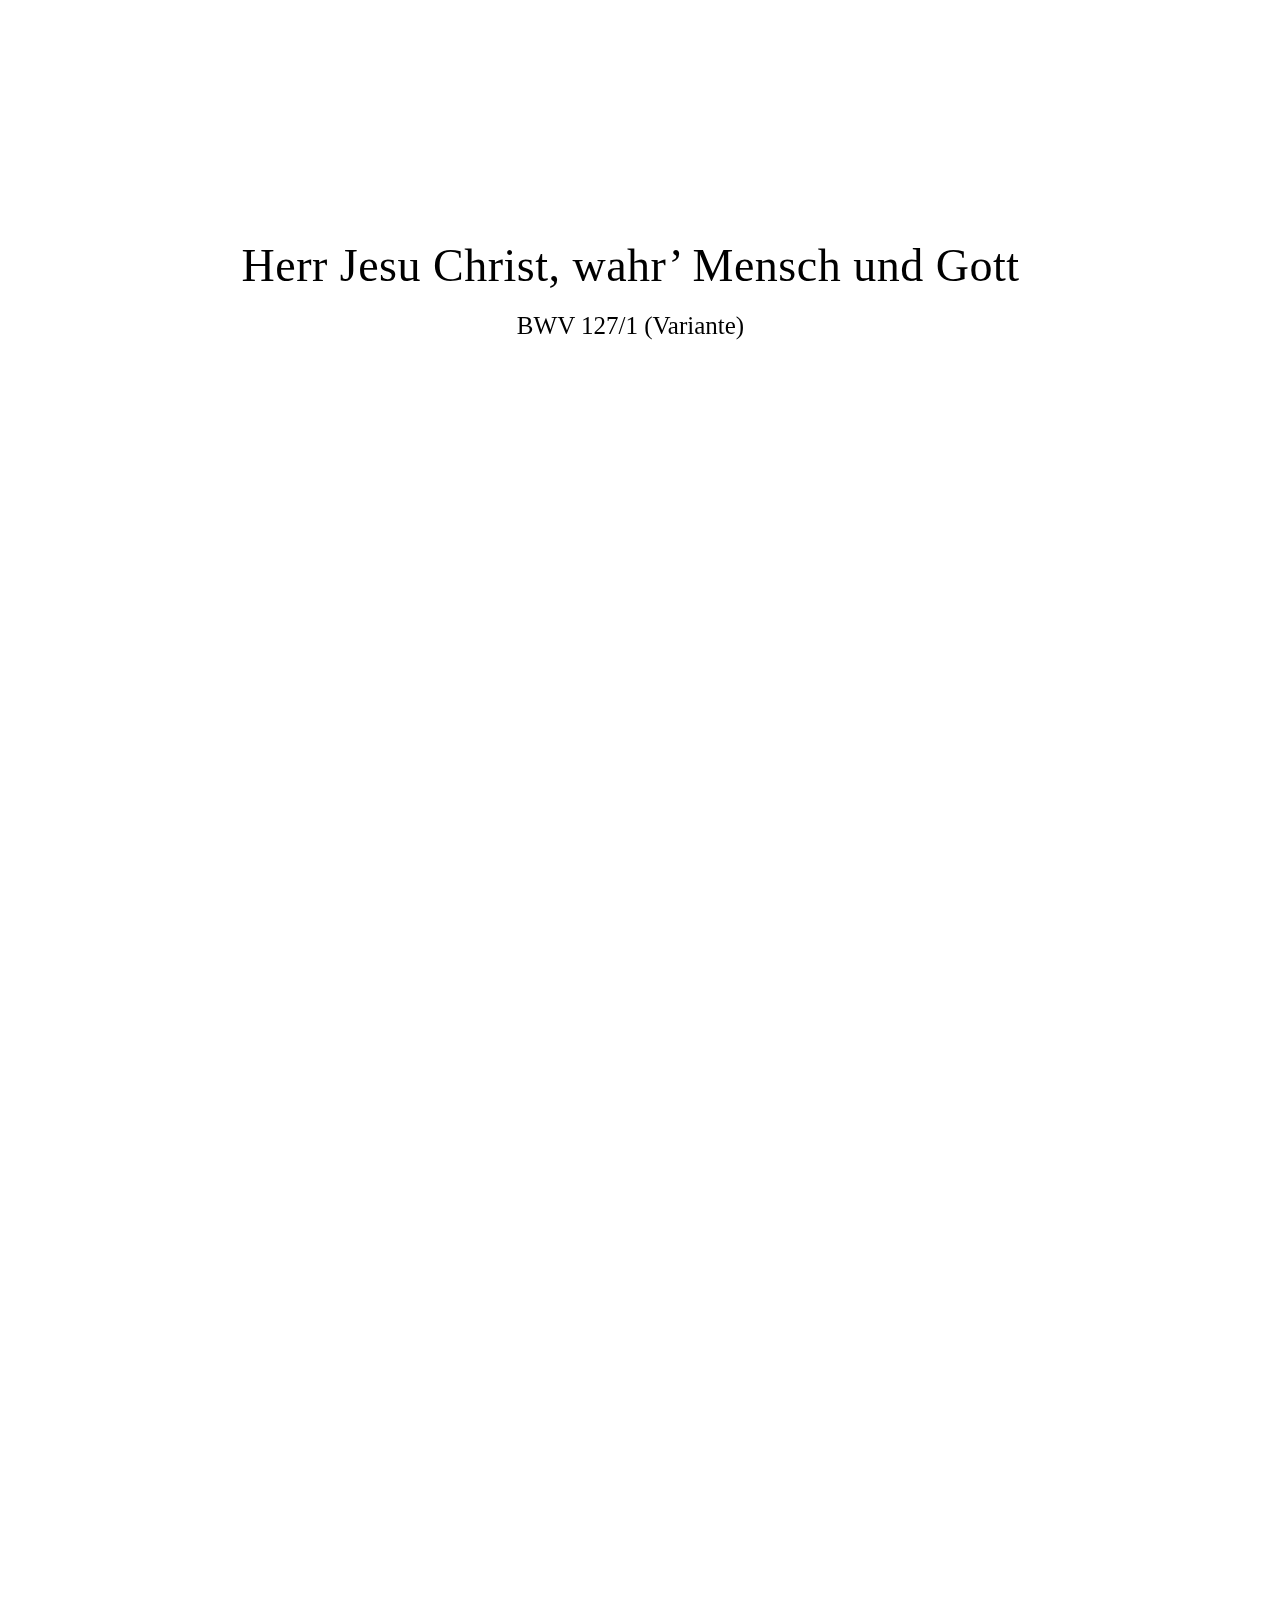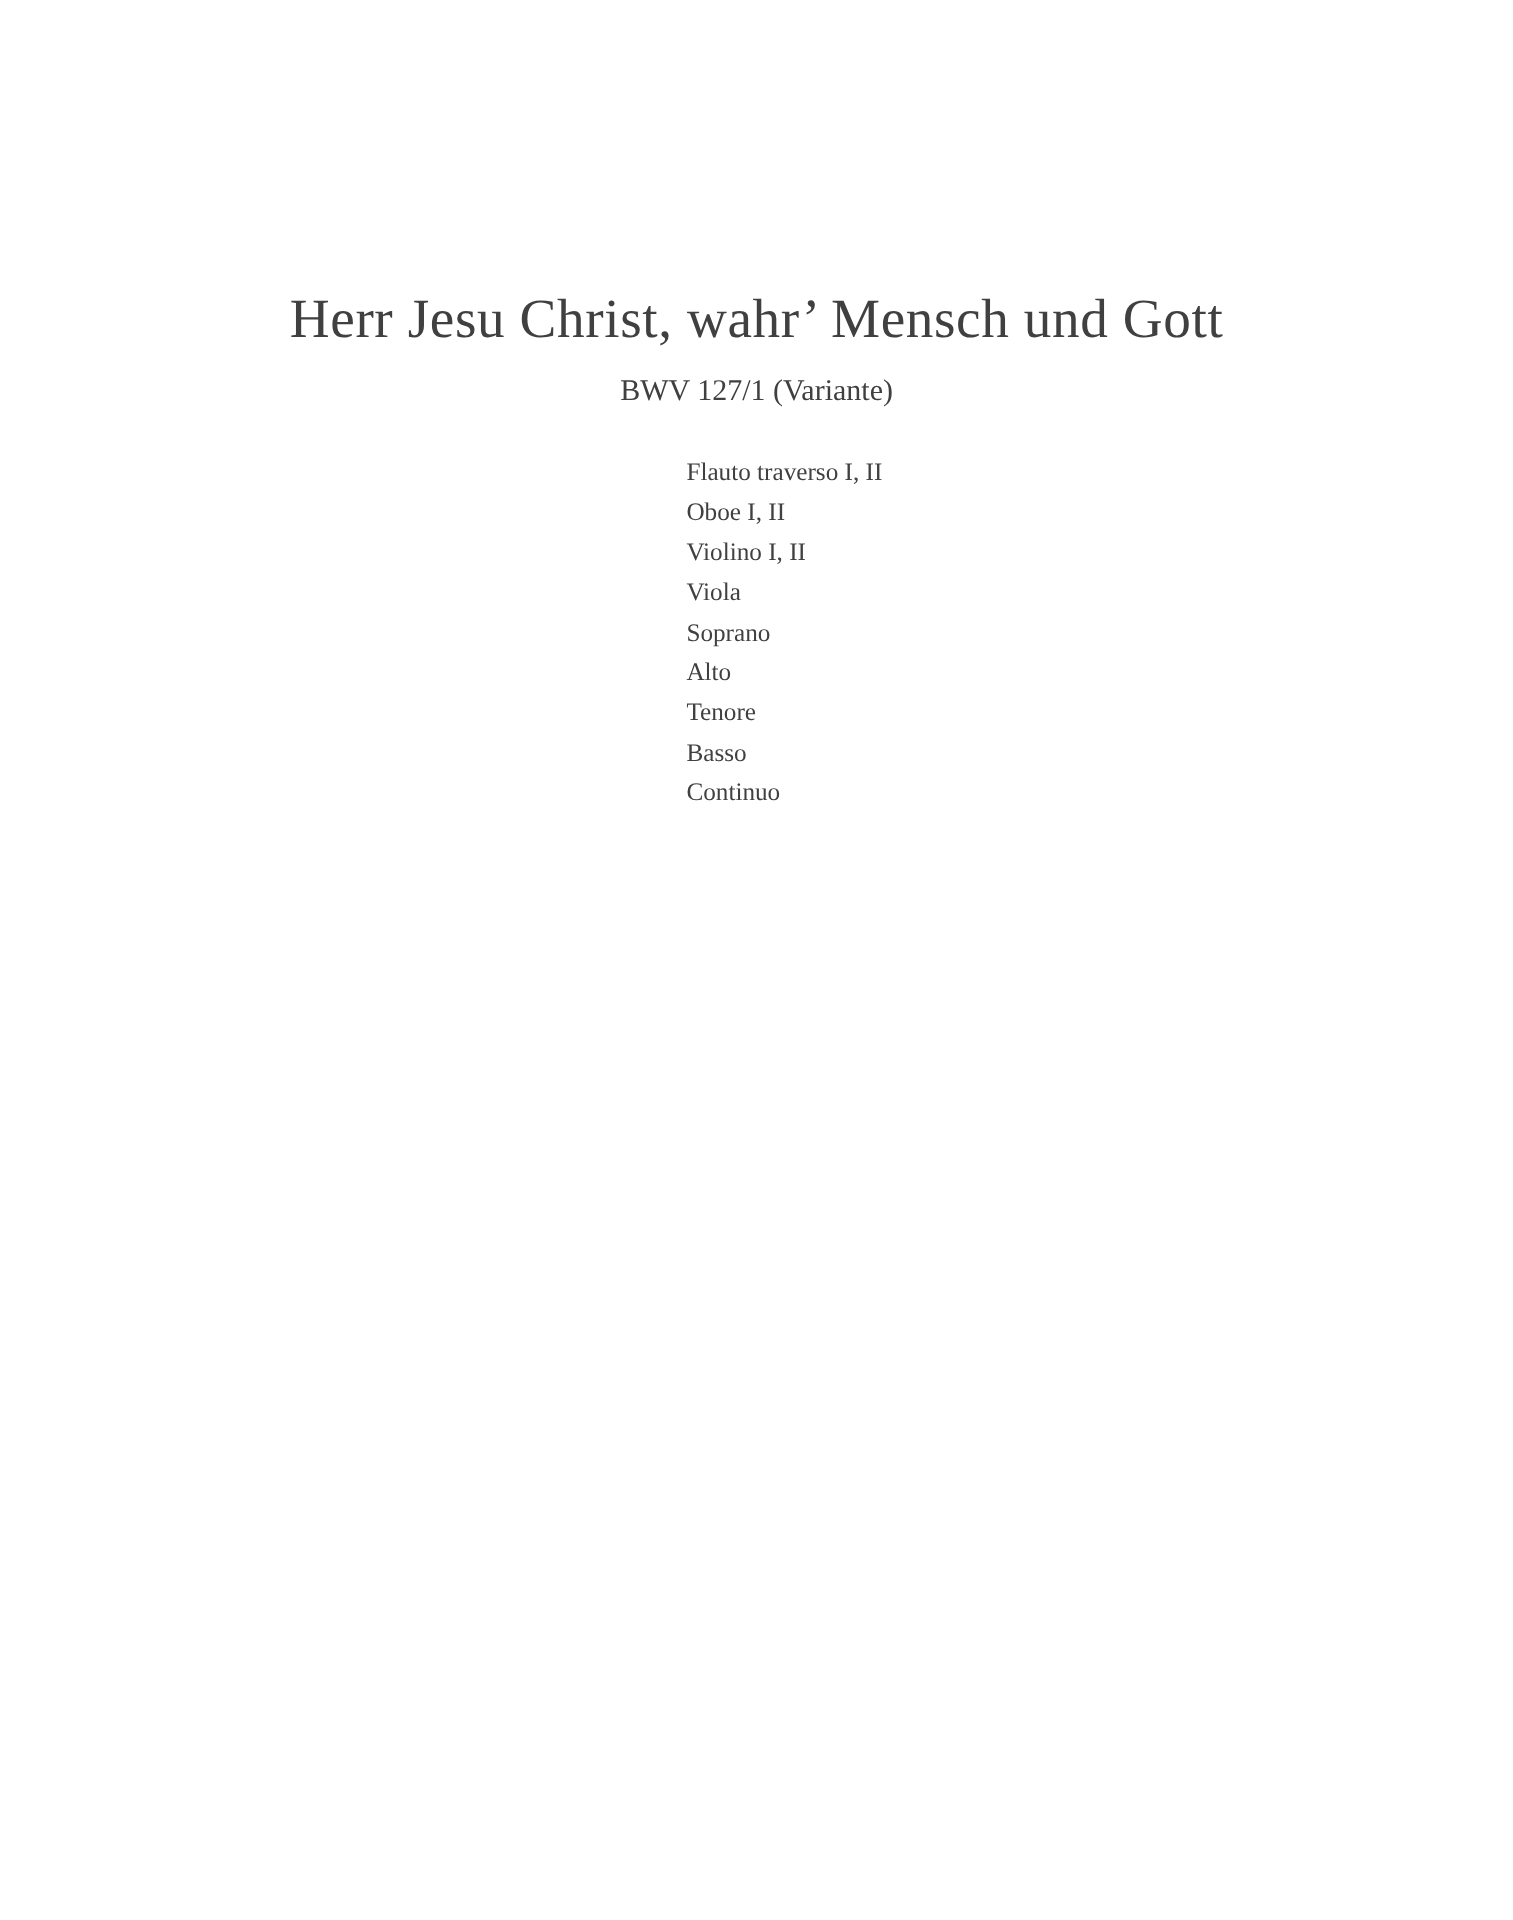--- a/index.html
+++ b/index.html
@@ -5,21 +5,21 @@
   html, body {
     margin: 0;
     padding: 0;
     background: #ffffff;
   }
   .page {
     position: relative;
     width: 1261px;
     height: 1600px;
     background: #ffffff;
-    color: #404040;
+    color: #000000;
     font-family: "Liberation Serif", serif;
     overflow: hidden;
   }
   .title {
     position: absolute;
     top: 240px;
     left: 0;
     width: 100%;
     margin: 0;
     text-align: center;
@@ -52,25 +52,14 @@
 </style>
 </head>
 <body>
 
 <div class="page">
 
   <h1 class="title">Herr Jesu Christ, wahr’ Mensch und Gott</h1>
 
   <div class="subtitle">BWV 127/1 (Variante)</div>
 
-  <div class="instrument-list">
-    <div class="instrument">Flauto traverso I, II</div>
-    <div class="instrument">Oboe I, II</div>
-    <div class="instrument">Violino I, II</div>
-    <div class="instrument">Viola</div>
-    <div class="instrument">Soprano</div>
-    <div class="instrument">Alto</div>
-    <div class="instrument">Tenore</div>
-    <div class="instrument">Basso</div>
-    <div class="instrument">Continuo</div>
-  </div>
 
 </div>
 
 </body></html>

